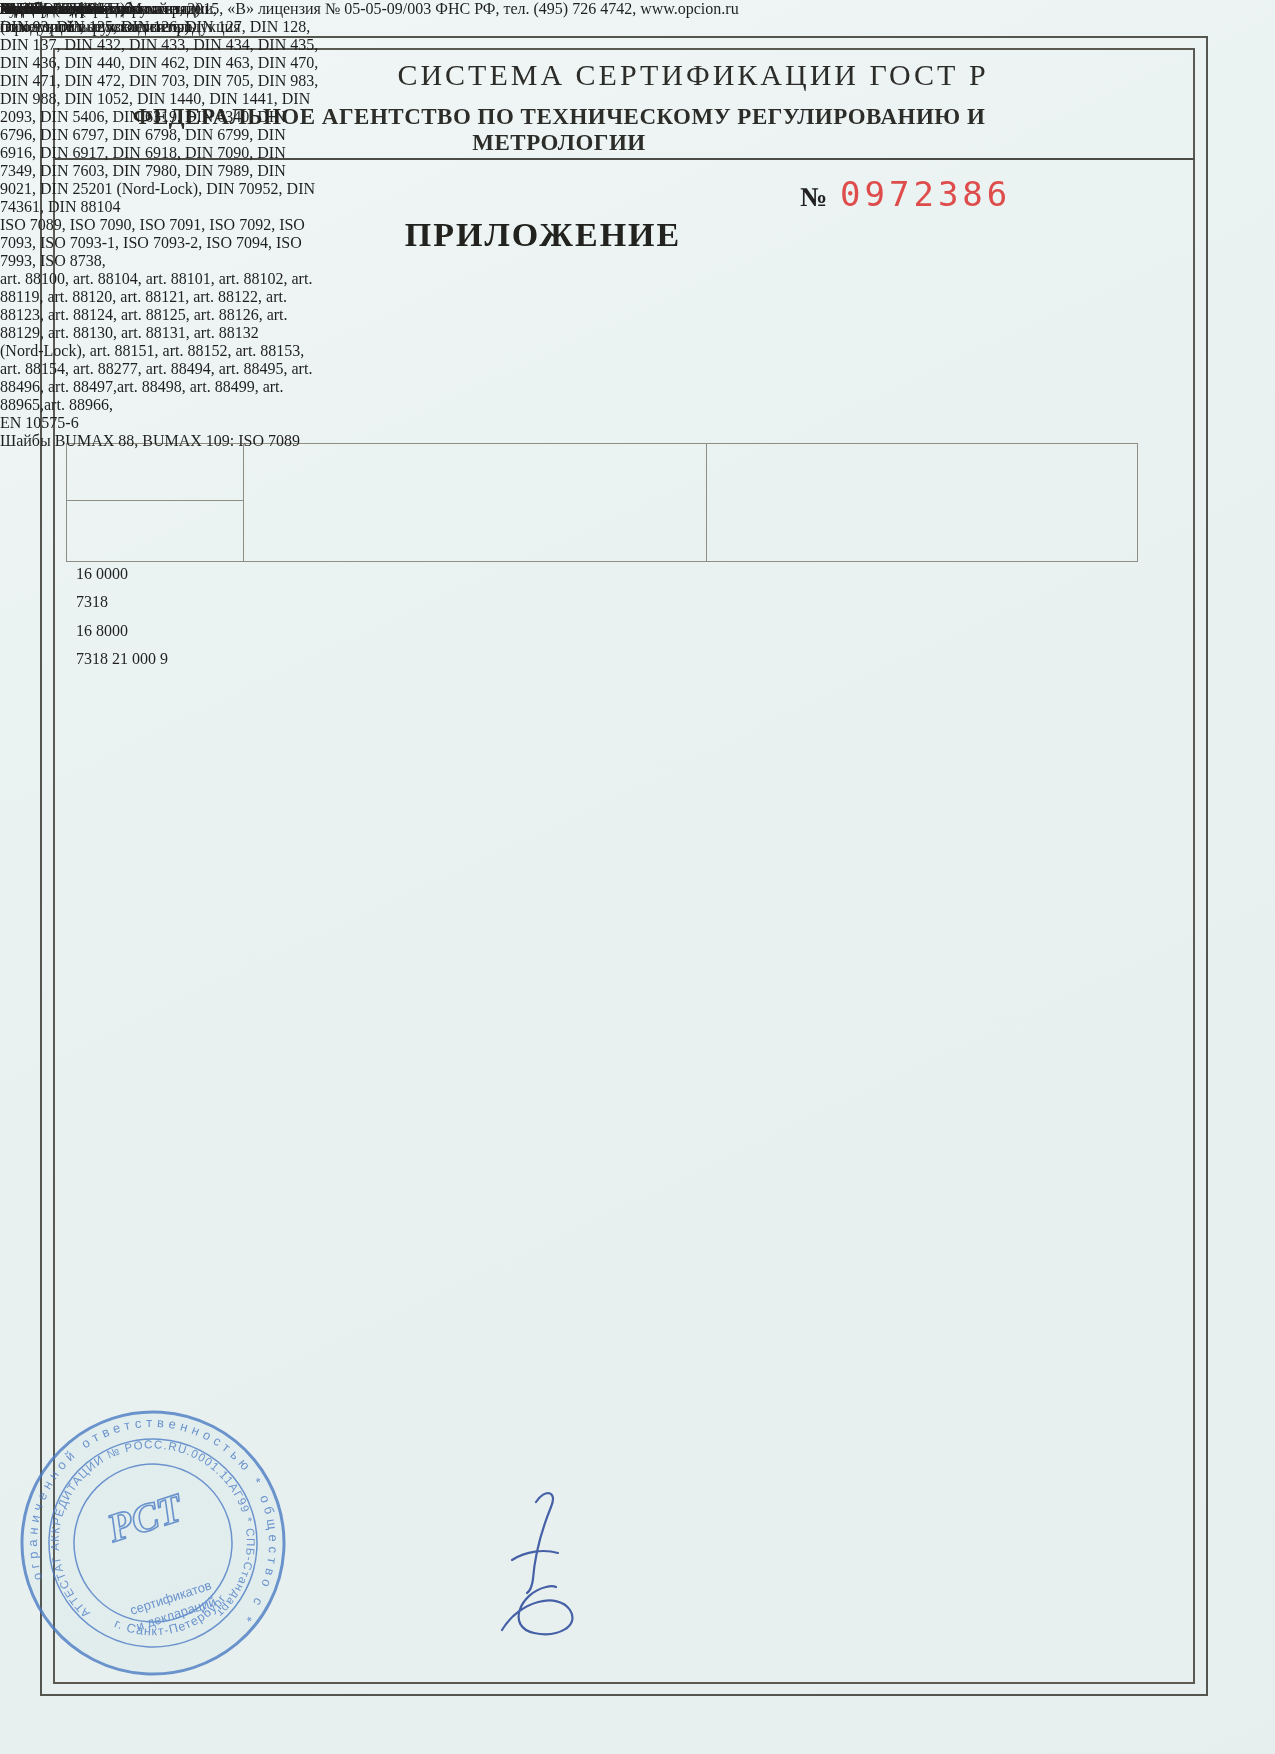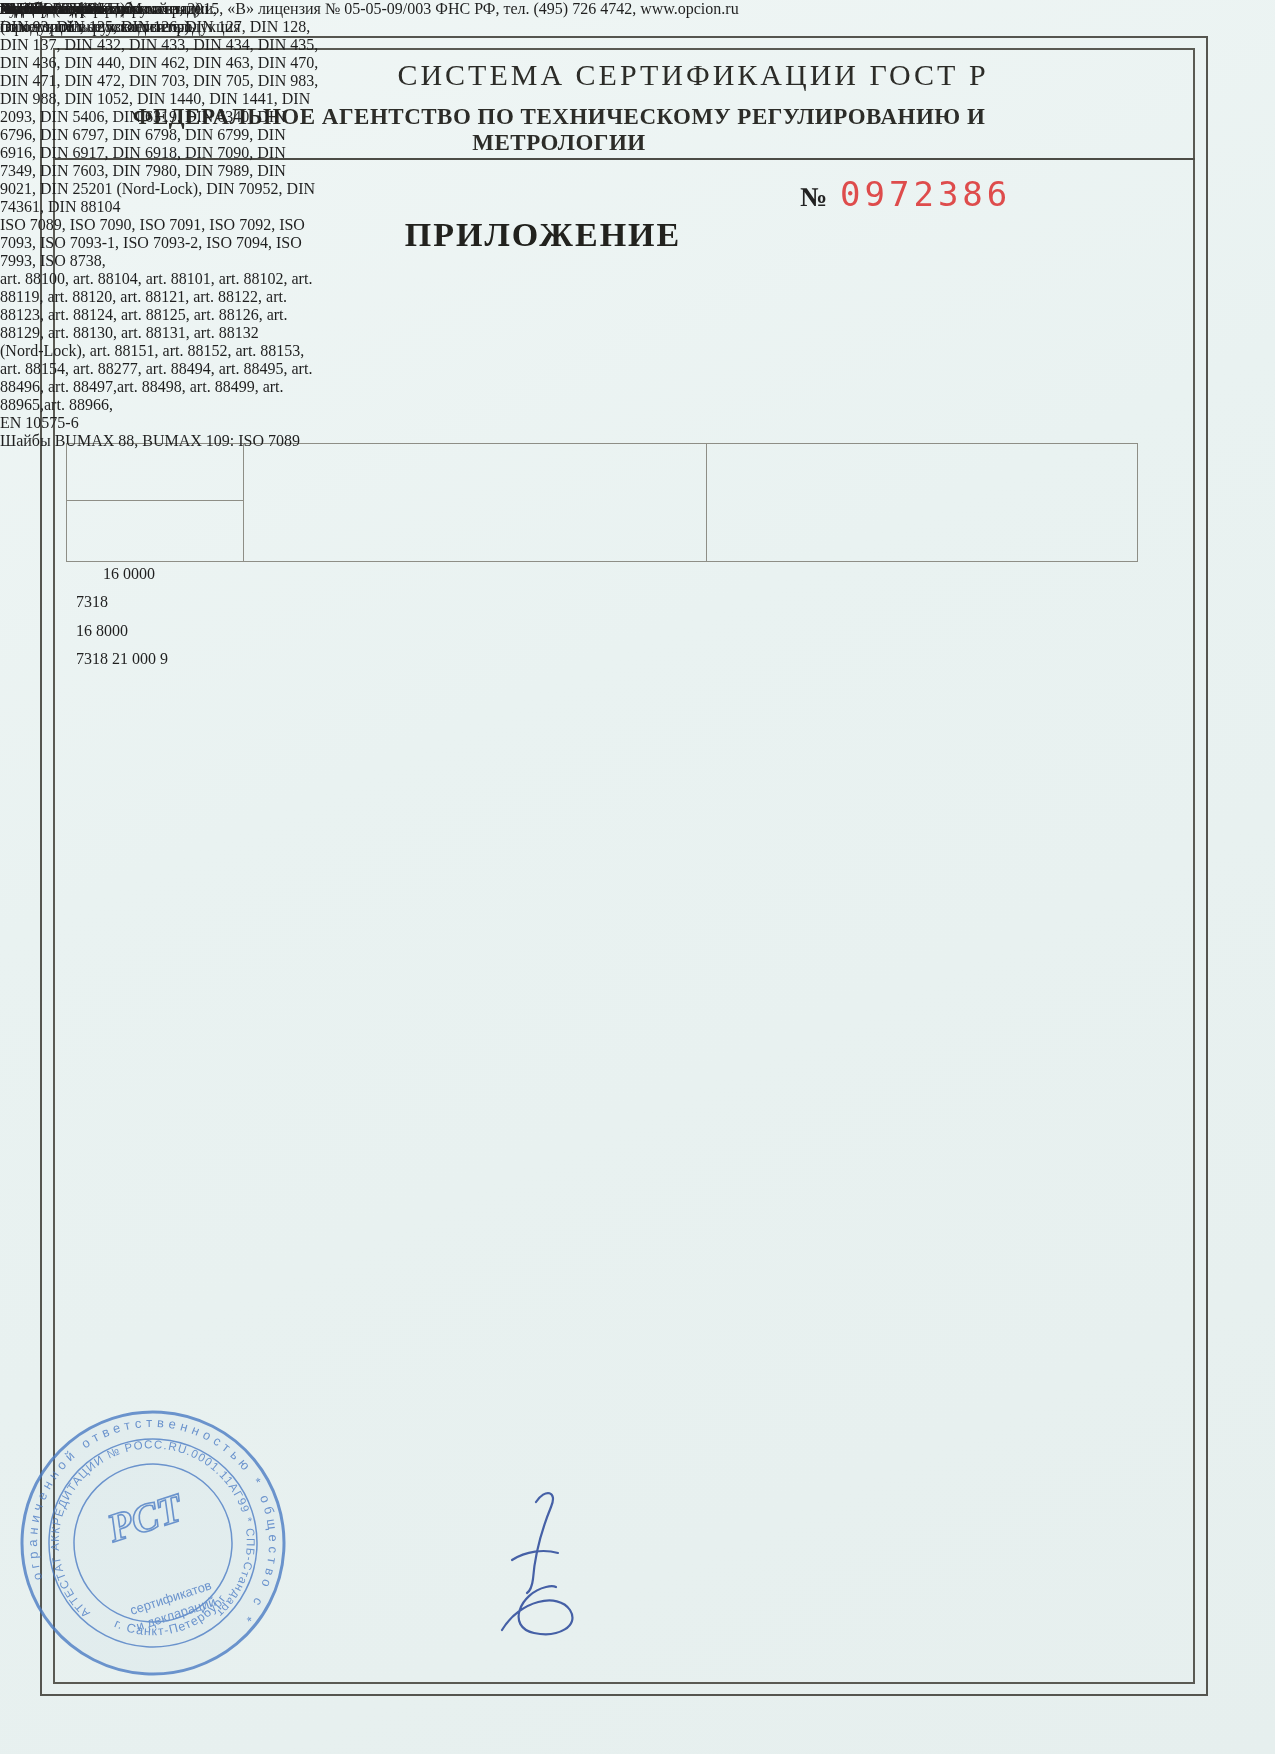--- a/index.html
+++ b/index.html
@@ -61,21 +61,21 @@
   <div class="abs th-c2 center preline">Наименование и обозначение
 продукции, ее изготовитель</div>
   <div class="abs th-c3 center preline">Обозначение документации,
 по которой выпускается продукция</div>
 
   <div class="abs tbbox"></div>
   <div class="abs tb-v1"></div>
   <div class="abs tb-v2"></div>
   <div class="abs tb-h1"></div>
 
-  <div class="abs code" style="left:76px;top:565px;margin-left:27px;">16 0000</div>
+  <div class="abs code" style="left:76px;top:565px;">16 0000</div>
   <div class="abs dotted" style="left:67px;top:577px;width:176px;height:13px;"></div>
   <div class="abs code" style="left:76px;top:593px;">7318</div>
 
   <div class="abs code" style="left:76px;top:622px;">16 8000</div>
   <div class="abs dotted" style="left:67px;top:634px;width:176px;height:13px;"></div>
   <div class="abs code" style="left:76px;top:650px;">7318 21 000 9</div>
 
   <div class="abs plist">
       <div class="pline">Шайбы (весь размерный ряд):</div>
       <div class="pline">DIN 93, DIN 125, DIN 126, DIN 127, DIN 128,</div>

